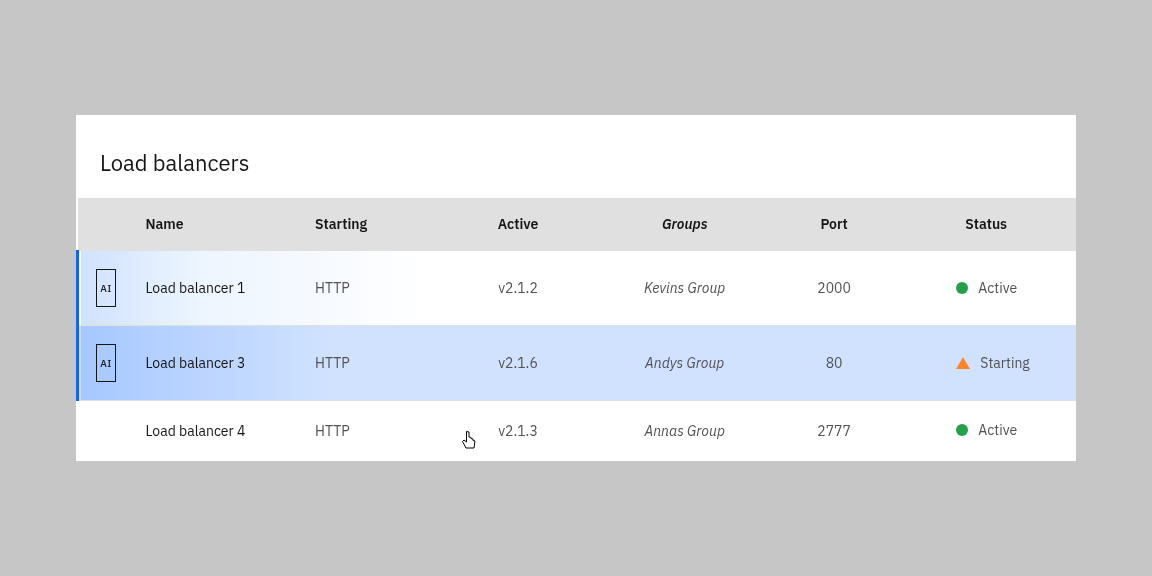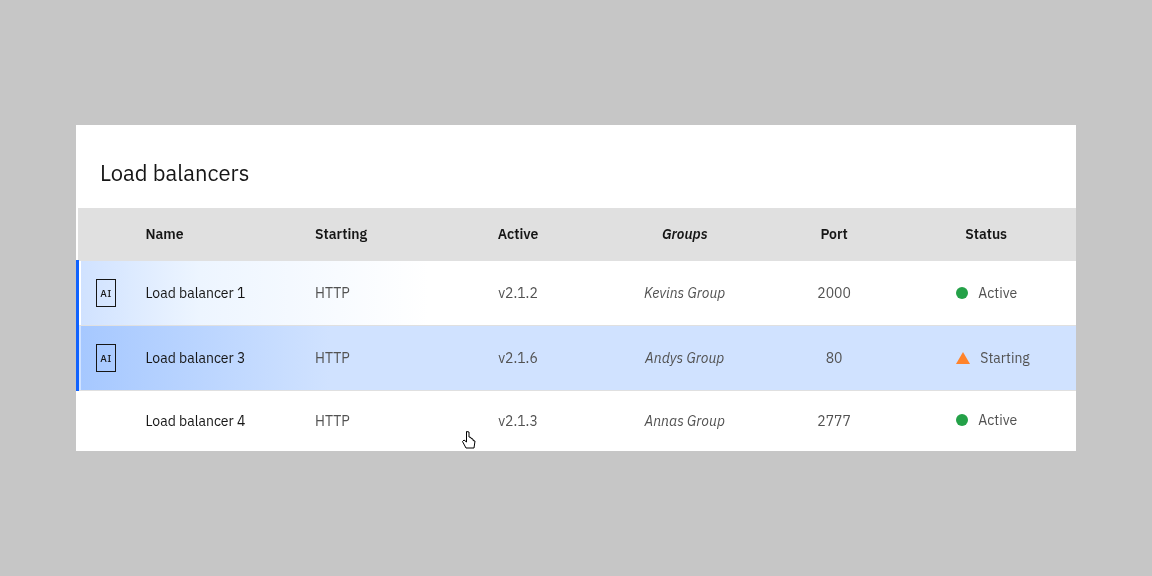--- a/index.html
+++ b/index.html
@@ -77,21 +77,21 @@
   .tbody-row:not(.ai) .td.col-badge { padding-left: 20px; }
   .td.col-version { text-align: center; }
   .td.col-groups { text-align: center; }
   .td.col-port { text-align: center; }
   .td.col-status { text-align: left; padding-left: 60px; margin-top: 42px; }
   .ai-badge {
     display: inline-flex;
     align-items: center;
     justify-content: center;
     width: 20px;
-    height: 28px;
+    height: 38px;
     border: 1px solid #161616;
     font-size: 10px;
     font-weight: 500;
     letter-spacing: 0.5px;
     color: #161616;
     background: transparent;
   }
   .status-wrap {
     display: inline-flex;
     align-items: center;

